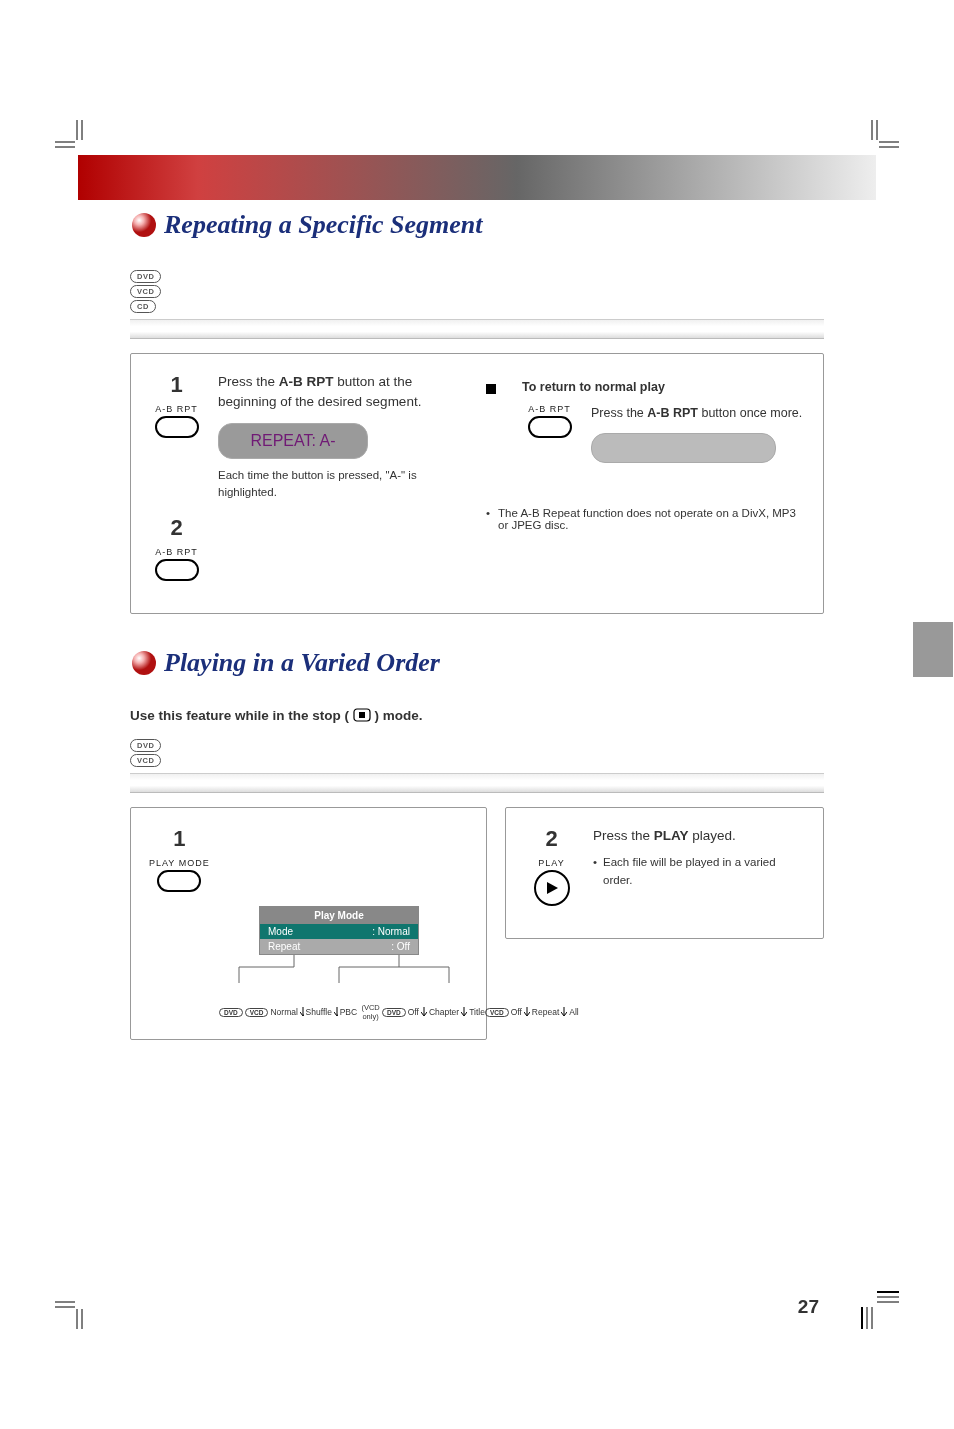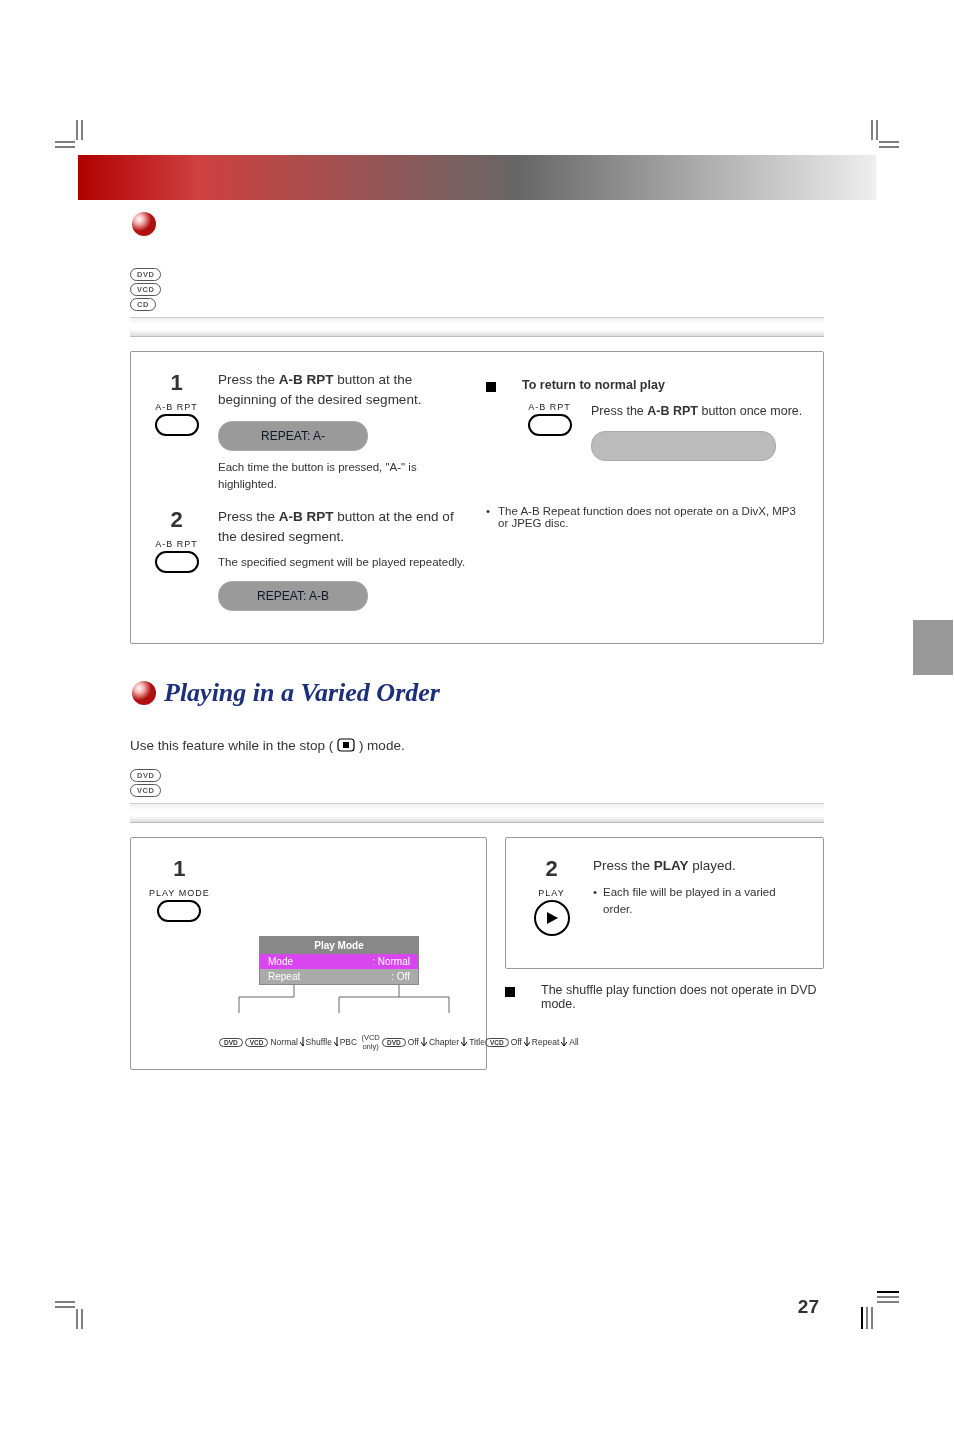--- a/index.html
+++ b/index.html
@@ -21,32 +21,32 @@
 .step-box { border: 1px solid #999; border-radius: 2px; padding: 18px; margin-bottom: 12px; position: relative; }
 .two-col { display: flex; gap: 18px; }
 .col { flex: 1; }
 .step-row { display: flex; align-items: flex-start; gap: 14px; margin-bottom: 14px; }
 .btn-stack { display: flex; flex-direction: column; align-items: center; min-width: 55px; }
 .btn-label { font-size: 9px; letter-spacing: 1px; margin-bottom: 2px; color: #222; }
 .btn-oval { width: 44px; height: 22px; border: 2px solid #000; border-radius: 11px; background: #fff; }
 .btn-circle { width: 36px; height: 36px; border: 2px solid #000; border-radius: 50%; background: #fff; display: flex; align-items: center; justify-content: center; }
 .step-text { font-size: 13.5px; line-height: 1.5; }
 .step-text b { font-weight: bold; }
-.osd-pill { display: inline-block; background: #bbb; border-radius: 14px; padding: 5px 26px; font-size: 12px; color: #0f172a; min-width: 150px; text-align: center; border: 1px solid #aaa; }
+.osd-pill { display: inline-block; background: #bbb; border-radius: 14px; padding: 5px 26px; font-size: 16px; color: #701a75; min-width: 150px; text-align: center; border: 1px solid #aaa; }
 .osd-pill.blank { min-height: 30px; min-width: 185px; }
 .osd-pill.dark { background: #9a9a9a; }
 .note-block { display: flex; align-items: flex-start; gap: 26px; font-size: 12.5px; margin-top: 8px; }
 .square-bullet { width: 10px; height: 10px; background: #000; margin-top: 4px; flex-shrink: 0; }
 .side-tab { position: absolute; right: -130px; top: 268px; width: 40px; height: 55px; background: #999; }
-.intro-line { font-size: 13.5px; margin-bottom: 16px; }
+.intro-line { font-size: 13.5px; margin-bottom: 16px; font-weight: bold; }
 .playmode-diagram { margin-top: 14px; margin-left: 70px; }
 .playmode-osd { width: 160px; background: #aaa; border: 1px solid #888; border-radius: 0; font-size: 10px; color: #fff; }
 .playmode-osd .hdr { background: #888; text-align: center; font-weight: bold; padding: 3px; font-size: 10px; }
 .playmode-osd .row { display: flex; padding: 2px 8px; }
-.playmode-osd .row.sel { background: #d946ef; }
+.playmode-osd .row.sel { background: #0f766e; }
 .playmode-osd .row span:first-child { flex: 1; }
 .tree { display: flex; justify-content: space-between; margin-top: 8px; font-size: 8.5px; text-align: center; width: 240px; }
 .tree-col { display: flex; flex-direction: row; align-items: center; gap: 2px; }
 .tree-col .mini-badge { border: 1px solid #444; border-radius: 7px; font-size: 6.5px; padding: 0 4px; font-weight: bold; }
 .tree-col .item { padding: 1px 0; }
 .fine { font-size: 7.5px; }
 .page-num { position: absolute; bottom: 111px; right: 135px; font-size: 19px; font-weight: bold; }
 </style>
 </head>
 <body>
@@ -94,20 +94,21 @@
     <svg class="bullet-sphere" viewBox="0 0 28 28">
         <defs>
           <radialGradient id="g1" cx="30%" cy="30%">
             <stop offset="0%" stop-color="#fff"></stop>
             <stop offset="40%" stop-color="#f5b0b0"></stop>
             <stop offset="100%" stop-color="#b01010"></stop>
           </radialGradient>
         </defs>
         <circle cx="14" cy="14" r="12" fill="url(#g1)"></circle>
       </svg>
+    <h2>Repeating a Specific Segment</h2>
   </div>
 
   <div class="disc-badges">
     <span class="disc-badge">DVD</span>
     <span class="disc-badge">VCD</span>
     <span class="disc-badge">CD</span>
   </div>
   <div class="banner"></div>
 
   <div class="step-box" style="position:relative;">
@@ -127,25 +128,20 @@
             <div style="margin-top:10px;"><span class="osd-pill dark">REPEAT: A-</span></div>
             <div style="font-size:11.5px;margin-top:8px;">Each time the button is pressed, "A-" is highlighted.</div>
           </div>
         </div>
 
         <div class="step-row">
           <div class="btn-stack">
             <div style="font-size:22px;font-weight:bold;margin-bottom:6px;">2</div>
             <div class="btn-label">A-B RPT</div>
             <div class="btn-oval"></div>
-          </div>
-          <div class="step-text">
-            <span>Press the </span><b>A-B RPT</b><span> button at the end of the desired segment.</span>
-            <div style="font-size:11.5px;margin-top:6px;">The specified segment will be played repeatedly.</div>
-            <div style="margin-top:10px;"><span class="osd-pill dark">REPEAT: A-B</span></div>
           </div>
         </div>
       </div>
 
       <div class="col">
         <div class="note-block">
           <div class="square-bullet"></div>
           <div>
             <b>To return to normal play</b>
             <div class="step-row" style="margin-top:10px;">
@@ -290,22 +286,18 @@
           </div>
           <div class="step-text">
             <span>Press the </span><b>PLAY</b><span> played.</span>
             <div style="font-size:11.5px;margin-top:8px;display:flex;gap:6px;">
                 <span>•</span>
                 <span>Each file will be played in a varied order.</span>
               </div>
           </div>
         </div>
       </div>
-      <div class="note-block" style="margin-top:14px;">
-        <div class="square-bullet"></div>
-        <div>The shuffle play function does not operate in DVD mode.</div>
-      </div>
     </div>
   </div>
 
 </div>
 
 <div class="page-num">27</div>
 
 </body></html>

